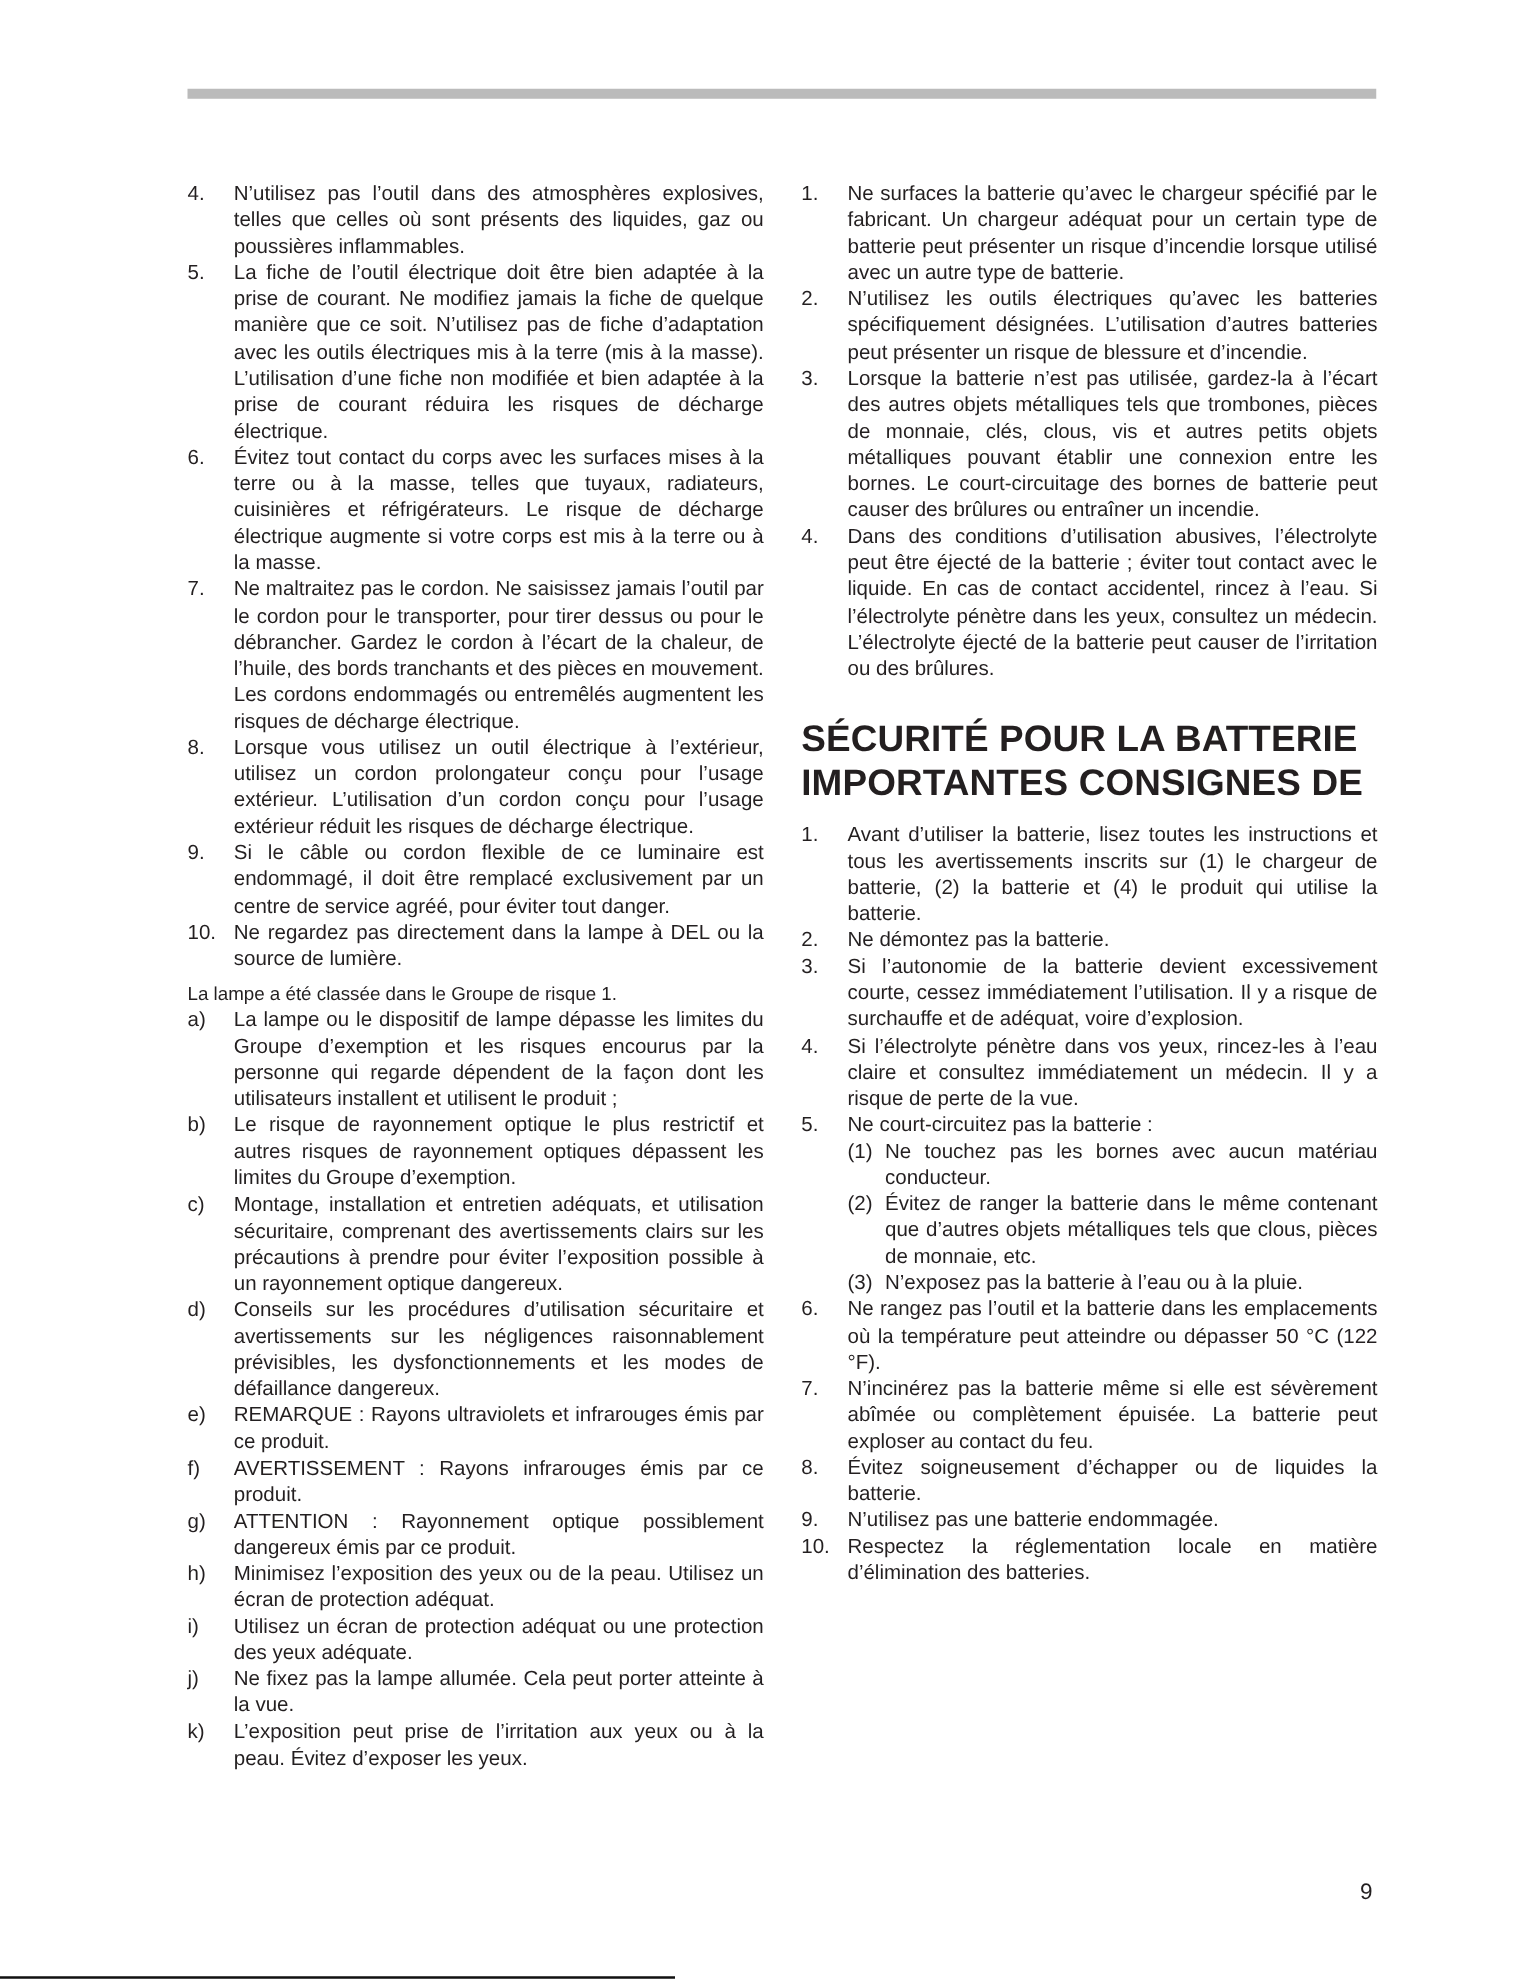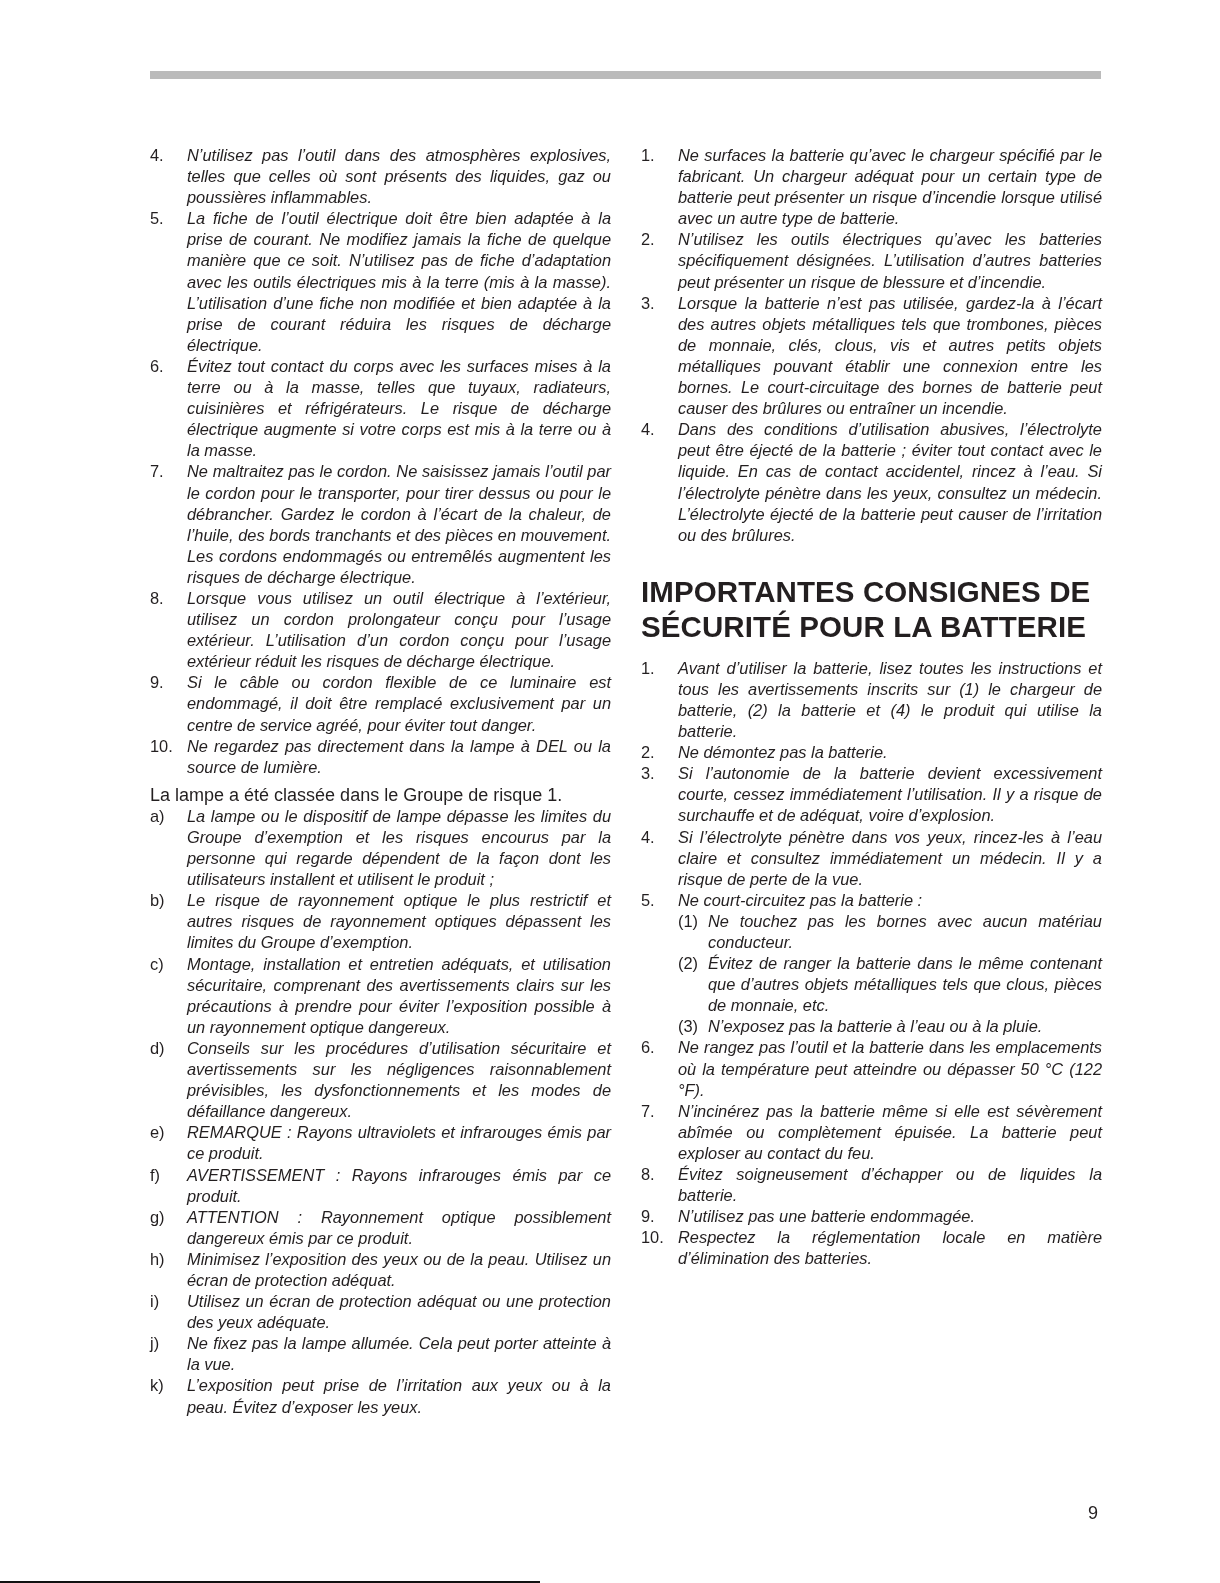--- a/index.html
+++ b/index.html
@@ -13,22 +13,22 @@
     background: #bbbbbb;
   }
   .col { position: absolute; top: 145px; }
   .col-left { left: 150px; width: 461px; }
   .col-right { left: 641px; width: 461px; top: 145px; }
   .item {
     display: flex; font-size: 16.4px; line-height: 21.1px;
   }
   .num { width: 37px; flex: 0 0 37px; }
   .num-sub { width: 30px; flex: 0 0 30px; }
-  .txt { flex: 1; text-align: justify; text-align-last: left; font-style: italic; }
-  .para { font-size: 18px; line-height: 21.1px; margin-top: 7px; }
+  .txt { flex: 1; text-align: justify; text-align-last: left; }
+  .para { font-size: 15px; line-height: 21.1px; margin-top: 7px; }
   .subhead {
     font-weight: bold; font-size: 18.6px; line-height: 22px; margin: 0 0 0 0;
   }
   .bighead {
     font-weight: bold; font-size: 29.5px; line-height: 35px; margin: 28px 0 14px 0;
     letter-spacing: 0.1px;
   }
   .sub-list { margin-left: 37px; }
   .sub-note { margin-left: 37px; font-size: 16.4px; line-height: 21.1px; text-align: justify; text-align-last: left; }
   .page-num {
@@ -139,22 +139,22 @@
         <span class="num">3.</span>
         <span class="txt">Lorsque la batterie n’est pas utilisée, gardez-la à l’écart des autres objets métalliques tels que trombones, pièces de monnaie, clés, clous, vis et autres petits objets métalliques pouvant établir une connexion entre les bornes. Le court-circuitage des bornes de batterie peut causer des brûlures ou entraîner un incendie.</span>
       </div>
     <div class="item">
         <span class="num">4.</span>
         <span class="txt">Dans des conditions d’utilisation abusives, l’électrolyte peut être éjecté de la batterie ; éviter tout contact avec le liquide.  En cas de contact accidentel, rincez à l’eau. Si l’électrolyte pénètre dans les yeux, consultez un médecin. L’électrolyte éjecté de la batterie peut causer de l’irritation ou des brûlures.</span>
       </div>
   </div>
 
   <div class="bighead">
+    <div>SÉCURITÉ POUR LA BATTERIE</div>
     <div>IMPORTANTES CONSIGNES DE</div>
-    <div>SÉCURITÉ POUR LA BATTERIE</div>
   </div>
 
   <div>
     <div class="item">
         <span class="num">1.</span>
         <span class="txt">Avant d’utiliser la batterie, lisez toutes les instructions et tous les avertissements inscrits sur (1) le chargeur de batterie, (2) la batterie et (4) le produit qui utilise la batterie.</span>
       </div>
     <div class="item">
         <span class="num">2.</span>
         <span class="txt">Ne démontez pas la batterie.</span>

